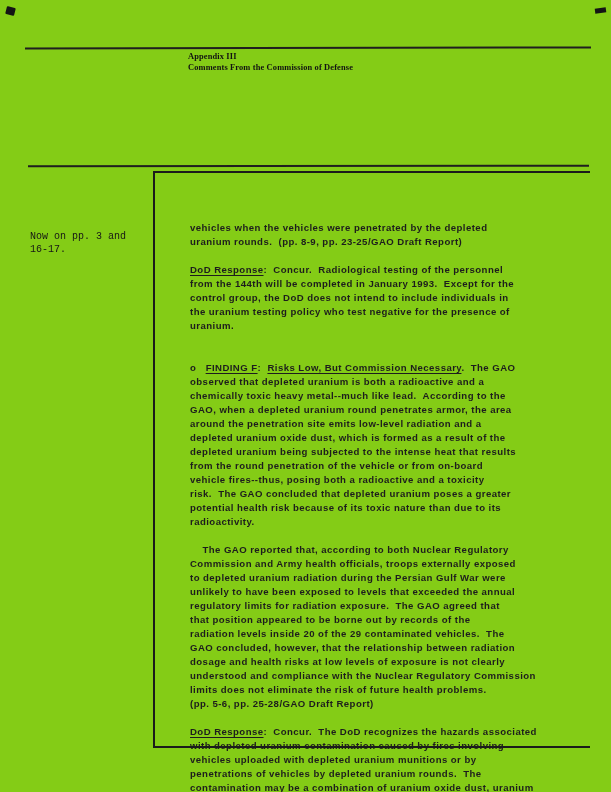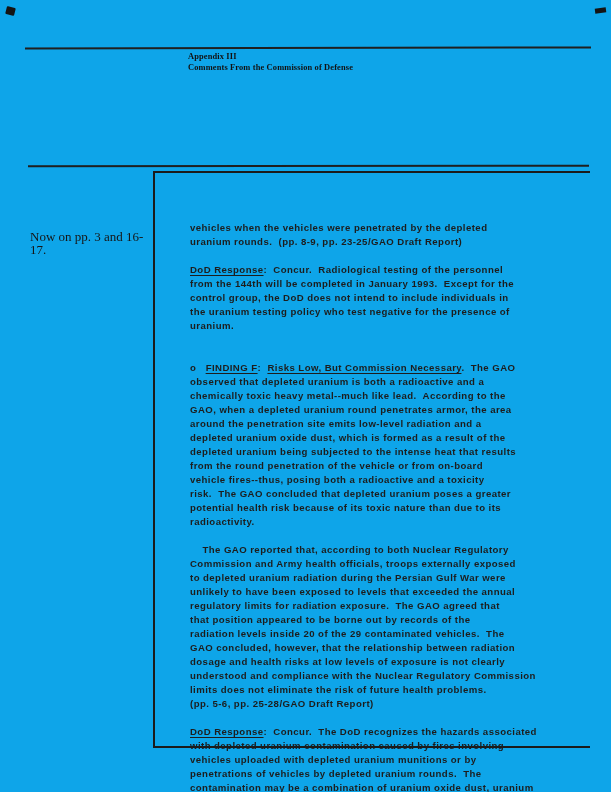--- a/index.html
+++ b/index.html
@@ -5,21 +5,21 @@
   html, body { margin: 0; padding: 0; }
   body {
     width: 611px; height: 792px;
     background: #ffffff;
     font-family: "Liberation Sans", sans-serif;
     position: relative;
     overflow: hidden;
   }
   .page {
     position: absolute; inset: 0;
-    background: #0ea5e9;
+    background: #84cc16;
   }
   
   .speck { position: absolute; background: #141414; }
   .speck-tl { left: 6px; top: 7px; width: 9px; height: 8px; transform: rotate(14deg); border-radius: 1px; }
   .speck-tr { left: 595px; top: 8px; width: 11px; height: 5px; transform: rotate(-7deg); }
 
   
   .rule { position: absolute; background: #1f1f1f; }
   .rule-top { left: 25px; top: 47px; width: 566px; height: 2px; transform: rotate(-0.12deg); }
   .rule-section { left: 28px; top: 165px; width: 561px; height: 2px; transform: rotate(-0.06deg); }
@@ -49,22 +49,22 @@
     font-size: 9.6px; line-height: 14px;
     letter-spacing: 0.44px;
     color: #1d1d1d;
     white-space: pre;
   }
   .letter-body .u { text-decoration: underline; text-underline-offset: 1.5px; }
 
   
   .note {
     position: absolute;
-    font-family: Liberation Serif, serif;
-    font-size: 13px; line-height: 13px;
+    font-family: Liberation Mono, monospace;
+    font-size: 10px; line-height: 13px;
     color: #161616;
     white-space: pre-line;
   }
   .note-1 { left: 30px; top: 230px; width: 115px; }
   .note-2 { left: 30px; top: 500px; width: 110px; }
 </style>
 </head>
 <body>
 
 <div class="page">

